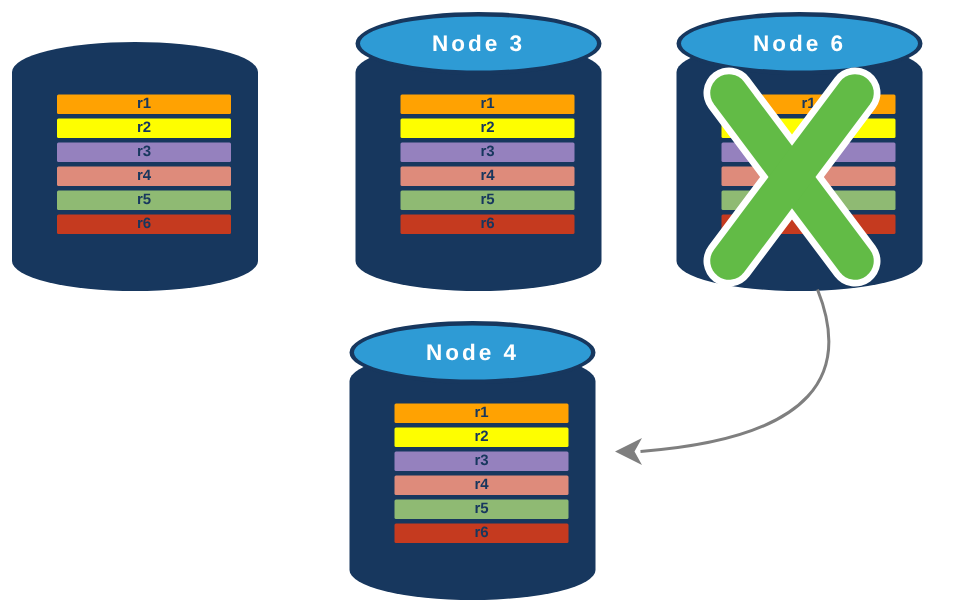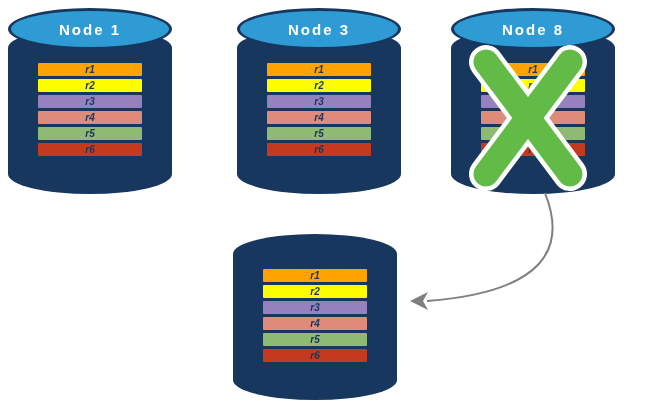--- a/index.html
+++ b/index.html
@@ -39,22 +39,21 @@
     color:#ffffff;
     font-weight:bold;
     font-size:15px;
     letter-spacing:2px;
     white-space:pre;
   }
 
   .bars {
     position:absolute;
     left:30px; top:55px;
-    width:104px;
-    font-style:italic;
+    width:116px;
   }
 
   .bar {
     height:13px;
     margin-bottom:3px;
     text-align:center;
     font-size:10px;
     font-weight:bold;
     color:#17375E;
     line-height:13px;
@@ -77,23 +76,20 @@
     pointer-events:none;
   }
 </style>
 </head>
 <body style="background: rgb(255, 255, 255);">
 
 <div class="diagram">
 
   <div class="node node-1">
     <div class="cyl-body"></div>
-    <div class="cyl-top">
-      <span class="node-label">Node 1</span>
-    </div>
     <div class="bars">
       <div class="bar" style="background: rgb(255, 162, 2);"><span>r1</span></div>
       <div class="bar" style="background: rgb(254, 254, 0);"><span>r2</span></div>
       <div class="bar" style="background: rgb(149, 129, 190);"><span>r3</span></div>
       <div class="bar" style="background: rgb(222, 139, 123);"><span>r4</span></div>
       <div class="bar" style="background: rgb(143, 186, 115);"><span>r5</span></div>
       <div class="bar" style="background: rgb(197, 58, 31);"><span>r6</span></div>
     </div>
   </div>
 
@@ -108,34 +104,37 @@
       <div class="bar" style="background: rgb(149, 129, 190);"><span>r3</span></div>
       <div class="bar" style="background: rgb(222, 139, 123);"><span>r4</span></div>
       <div class="bar" style="background: rgb(143, 186, 115);"><span>r5</span></div>
       <div class="bar" style="background: rgb(197, 58, 31);"><span>r6</span></div>
     </div>
   </div>
 
   <div class="node node-3">
     <div class="cyl-body"></div>
     <div class="cyl-top">
-      <span class="node-label">Node 8</span>
+      <span class="node-label">Node 6</span>
     </div>
     <div class="bars">
       <div class="bar" style="background: rgb(255, 162, 2);"><span>r1</span></div>
       <div class="bar" style="background: rgb(254, 254, 0);"><span>r2</span></div>
       <div class="bar" style="background: rgb(149, 129, 190);"><span>r3</span></div>
       <div class="bar" style="background: rgb(222, 139, 123);"><span>r4</span></div>
       <div class="bar" style="background: rgb(143, 186, 115);"><span>r5</span></div>
       <div class="bar" style="background: rgb(197, 58, 31);"><span>r6</span></div>
     </div>
   </div>
 
   <div class="node node-4">
     <div class="cyl-body"></div>
+    <div class="cyl-top">
+      <span class="node-label">Node 4</span>
+    </div>
     <div class="bars">
       <div class="bar" style="background: rgb(255, 162, 2);"><span>r1</span></div>
       <div class="bar" style="background: rgb(254, 254, 0);"><span>r2</span></div>
       <div class="bar" style="background: rgb(149, 129, 190);"><span>r3</span></div>
       <div class="bar" style="background: rgb(222, 139, 123);"><span>r4</span></div>
       <div class="bar" style="background: rgb(143, 186, 115);"><span>r5</span></div>
       <div class="bar" style="background: rgb(197, 58, 31);"><span>r6</span></div>
     </div>
   </div>
 

